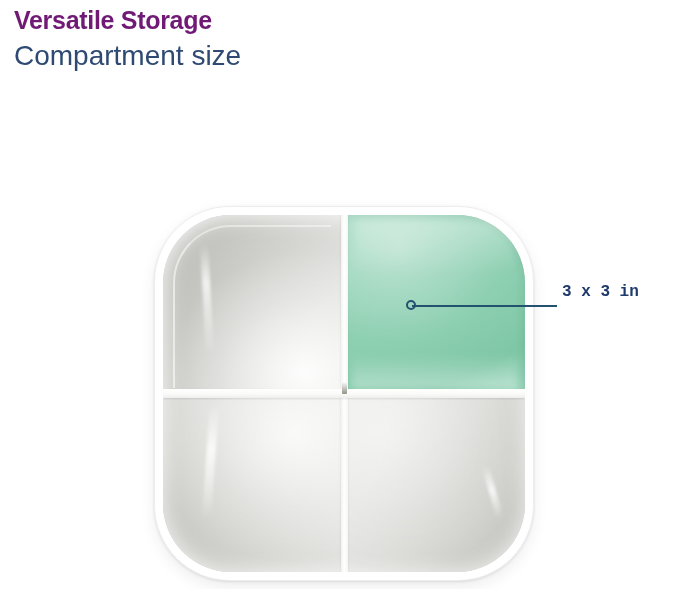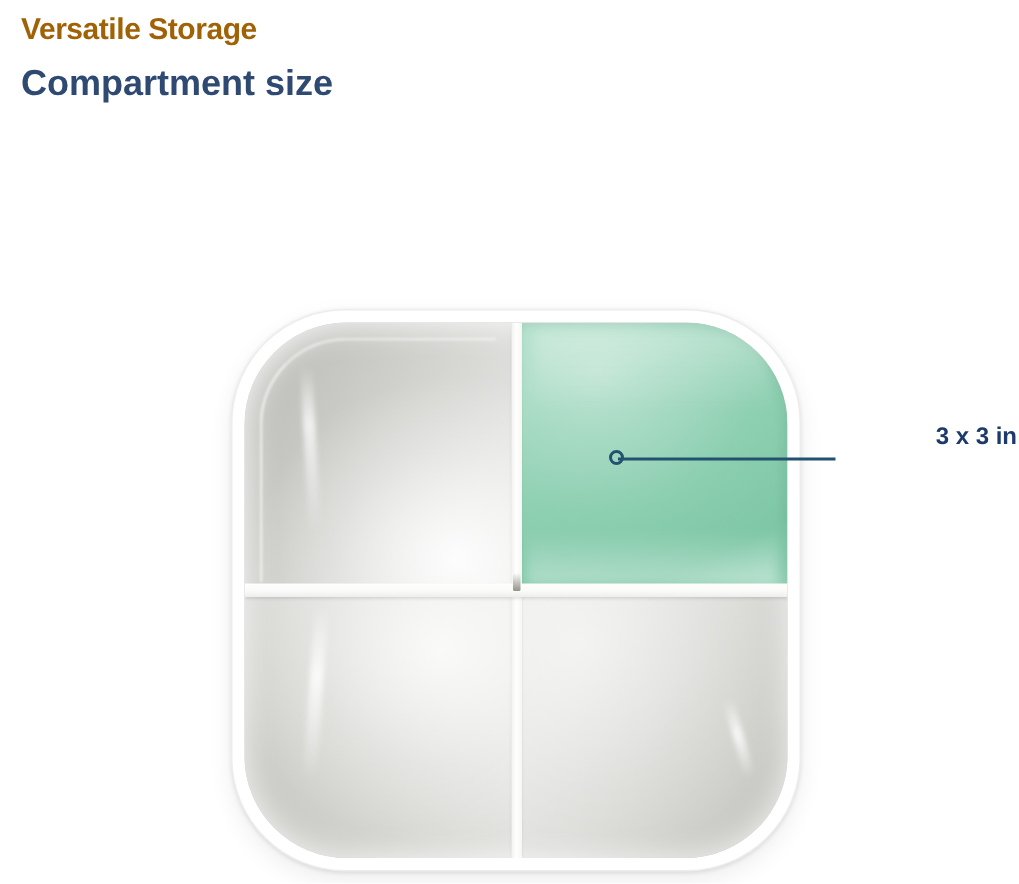--- a/index.html
+++ b/index.html
@@ -17,31 +17,31 @@
   }
 
   
   #header {
     position: absolute;
     left: 14px;
     top: 2px;
     width: 500px;
   }
   #title {
-    font-size: 20px;
+    font-size: 25px;
     font-weight: bold;
-    color: #a16207;
+    color: #701a75;
     letter-spacing: -0.3px;
     line-height: 36px;
     margin: 0;
     white-space: nowrap;
   }
   #subtitle {
-    font-size: 24px;
-    font-weight: 700;
+    font-size: 28px;
+    font-weight: 400;
     color: #2e4a73;
     line-height: 28px;
     margin: 4px 0 0 0;
     white-space: nowrap;
   }
 
   
   #photo-stage {
     position: absolute;
     left: 150px;
@@ -250,22 +250,23 @@
     border-radius: 50%;
     background: transparent;
     box-sizing: border-box;
     z-index: 21;
   }
   #callout-text {
     position: absolute;
     left: 562px;
     top: 282px;
     width: 116px;
-    text-align: right;
+    text-align: left;
     z-index: 22;
+    font-family: Liberation Mono, monospace;
   }
   #callout-primary {
     font-size: 16px;
     font-weight: bold;
     color: #1e3a6b;
     line-height: 20px;
     white-space: nowrap;
   }
   #callout-secondary {
     font-size: 16px;

